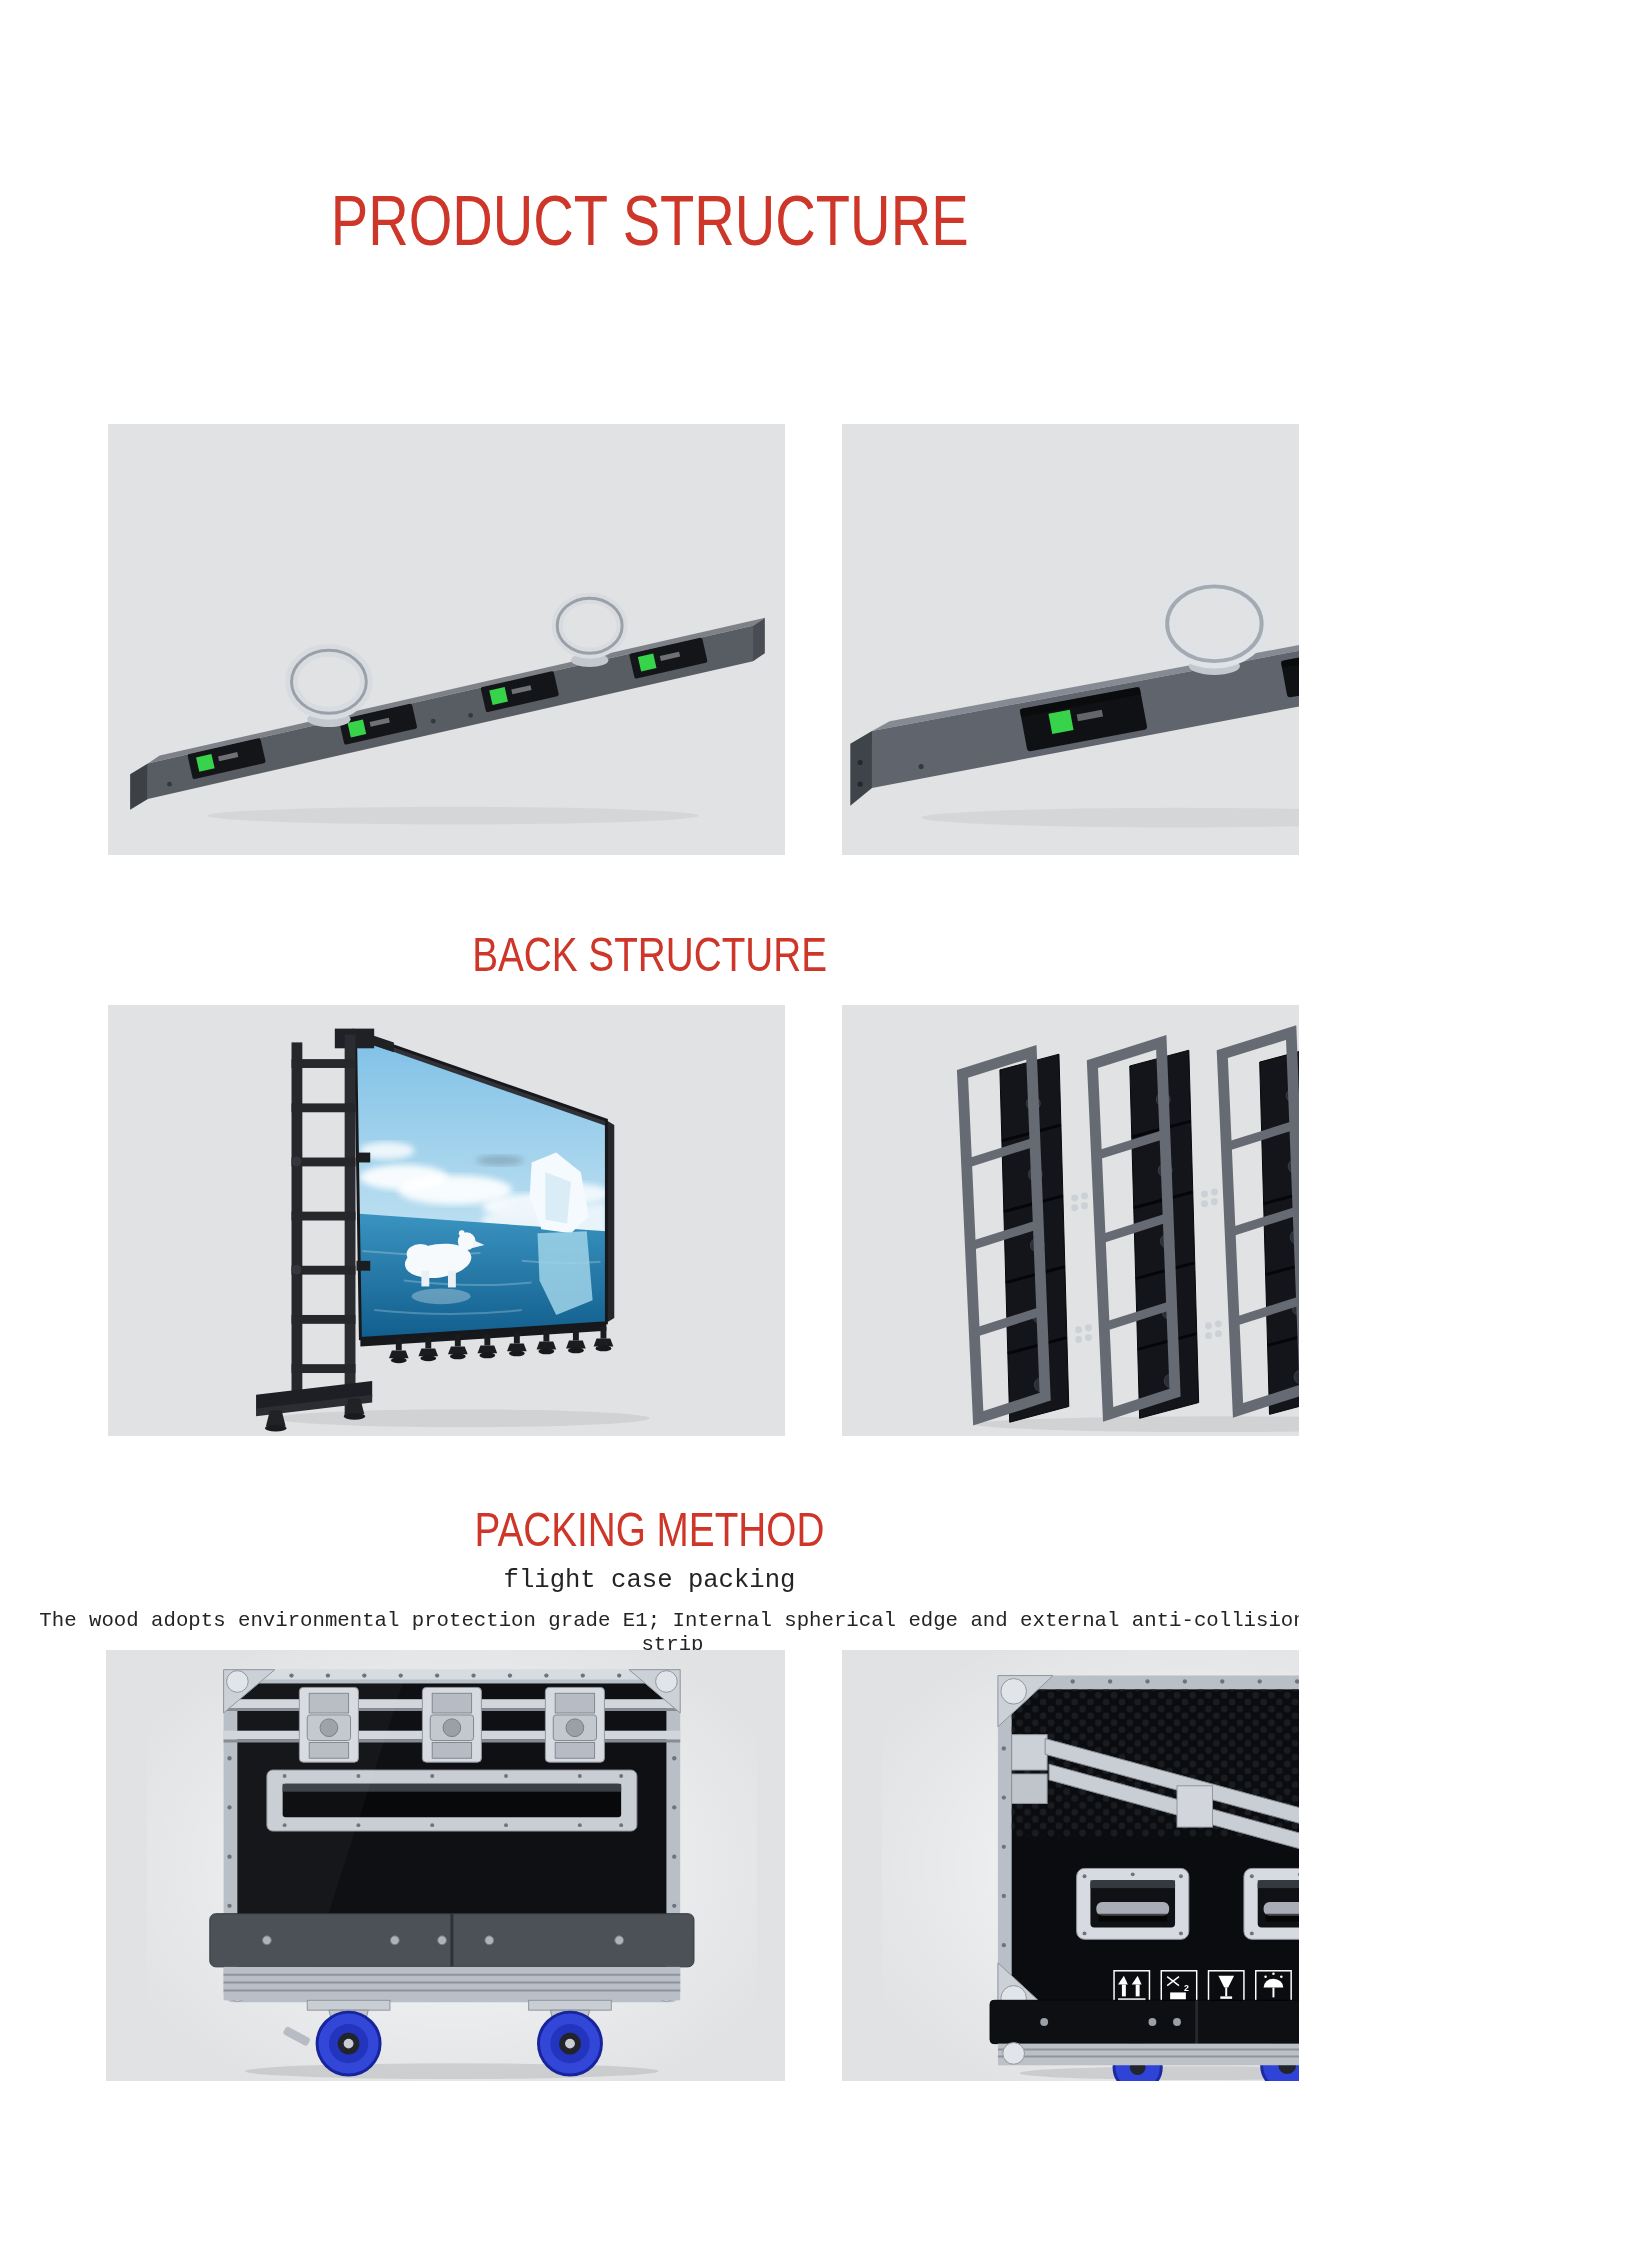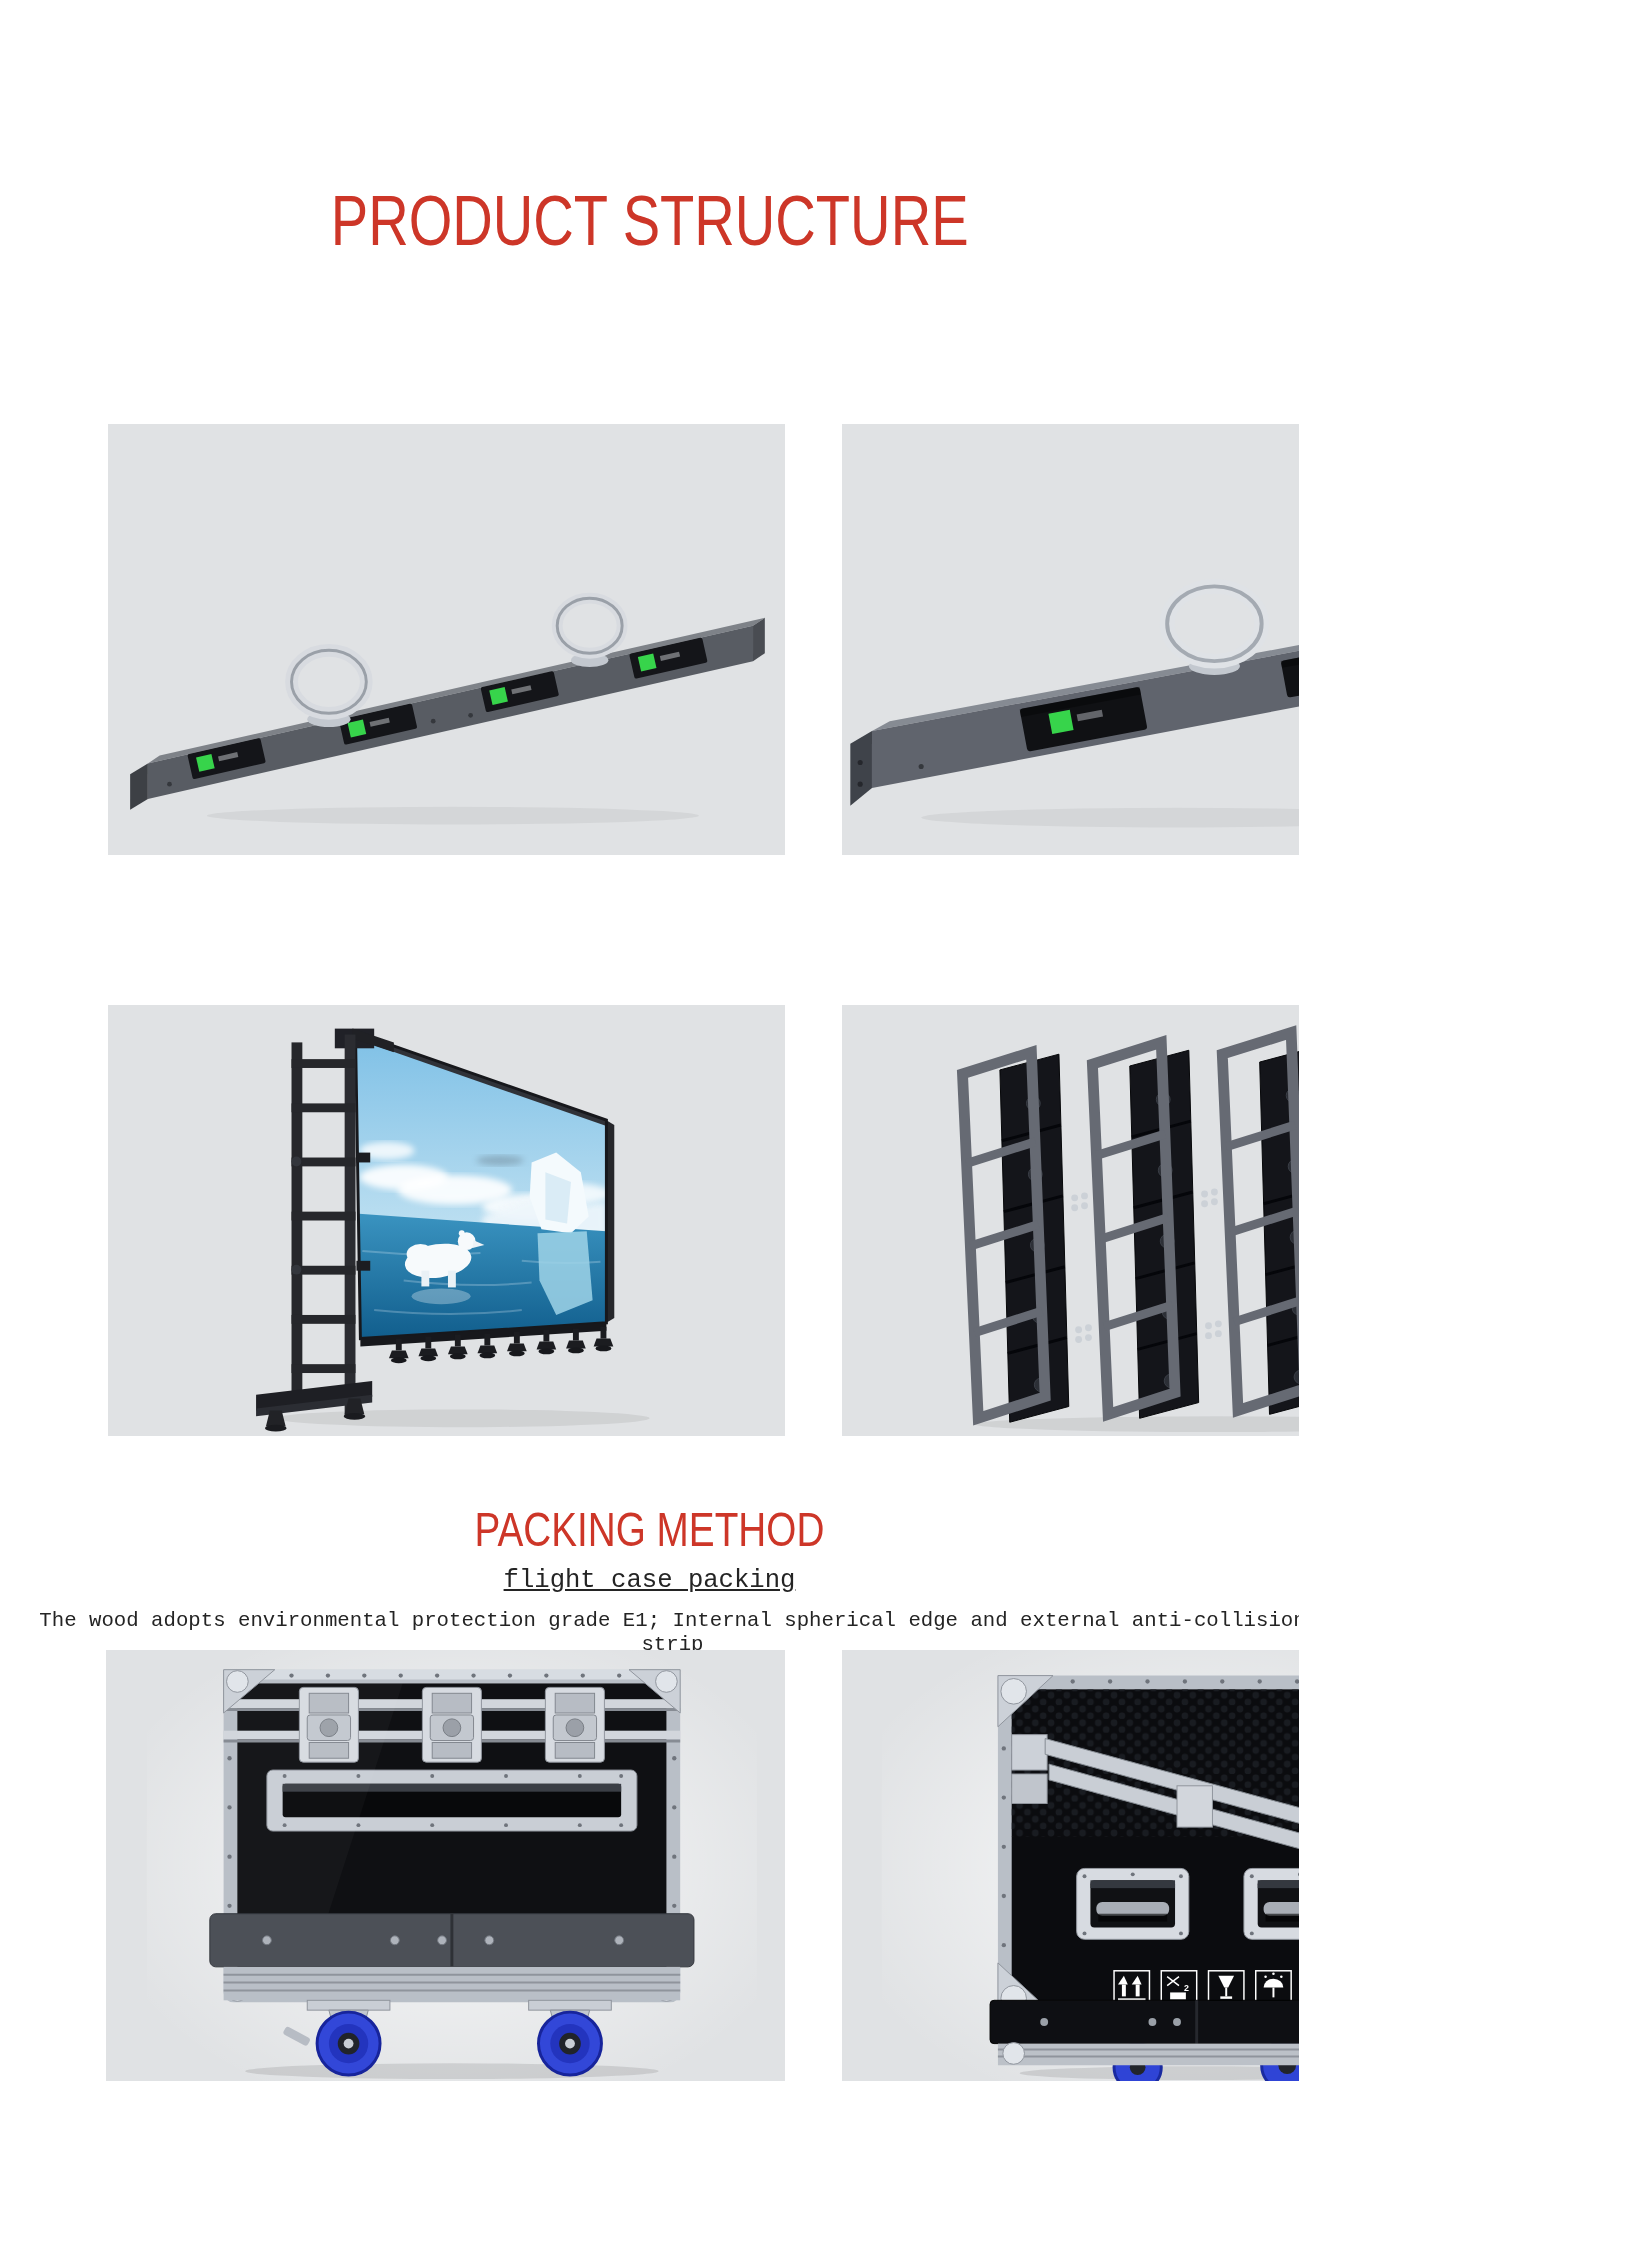--- a/index.html
+++ b/index.html
@@ -8,21 +8,21 @@
   .heading{position:absolute;left:0;width:100%;text-align:center;color:#cd3628;
            margin:0;font-weight:400;line-height:1;}
   .title{top:185px;font-size:71px;}
   .sub{font-size:49px;}
   .cond{display:inline-block;transform:scaleX(0.79);transform-origin:50% 50%;white-space:nowrap;}
   #h-beam{top:345px;}
   #h-back{top:930px;}
   #h-pack{top:1505px;text-decoration:underline;}
   .mono-line{position:absolute;left:0;width:100%;text-align:center;color:#242424;
              font-family:"Liberation Mono",monospace;margin:0;line-height:1.15;}
-  .subtitle{top:1566px;font-size:25.6px;text-decoration:underline;}
+  .subtitle{top:1566px;font-size:25.6px;}
   .desc{top:1609px;font-size:20.7px;padding-left:23px;}
   .panel{position:absolute;margin:0;background:#e0e2e4;overflow:hidden;}
   .panel svg{display:block;width:100%;height:100%;}
   #p1{left:108px;top:424px;width:677px;height:431px;}
   #p2{left:842px;top:424px;width:672px;height:431px;}
   #p3{left:108px;top:1005px;width:677px;height:431px;}
   #p4{left:842px;top:1005px;width:672px;height:431px;}
   #p5{left:106px;top:1650px;width:679px;height:431px;}
   #p6{left:842px;top:1650px;width:672px;height:431px;}
 </style>
@@ -107,20 +107,23 @@
         </g>
         <g>
           <ellipse cx="378" cy="246" rx="26" ry="9" fill="#c3c8cf"></ellipse>
           <ellipse cx="378" cy="203" rx="48" ry="38" fill="none" stroke="#dfe2e6" stroke-width="15"></ellipse>
           <ellipse cx="378" cy="203" rx="48" ry="38" fill="none" stroke="#a4aab2" stroke-width="4"></ellipse>
         </g>
       </g>
     </svg>
   </figure>
 
+  <h2 class="heading sub" id="h-back">
+    <span class="cond">BACK STRUCTURE</span>
+  </h2>
 
   <figure class="panel" id="p3">
     <svg viewBox="0 0 687 438" xmlns="http://www.w3.org/2000/svg">
       <defs>
         <linearGradient id="sky" x1="0" y1="0" x2="0" y2="1">
           <stop offset="0" stop-color="#7ec0e6"></stop>
             <stop offset="0.7" stop-color="#c2e2f2"></stop>
             <stop offset="1" stop-color="#dceff8"></stop>
         </linearGradient>
         <linearGradient id="sea" x1="0" y1="0" x2="0" y2="1">

